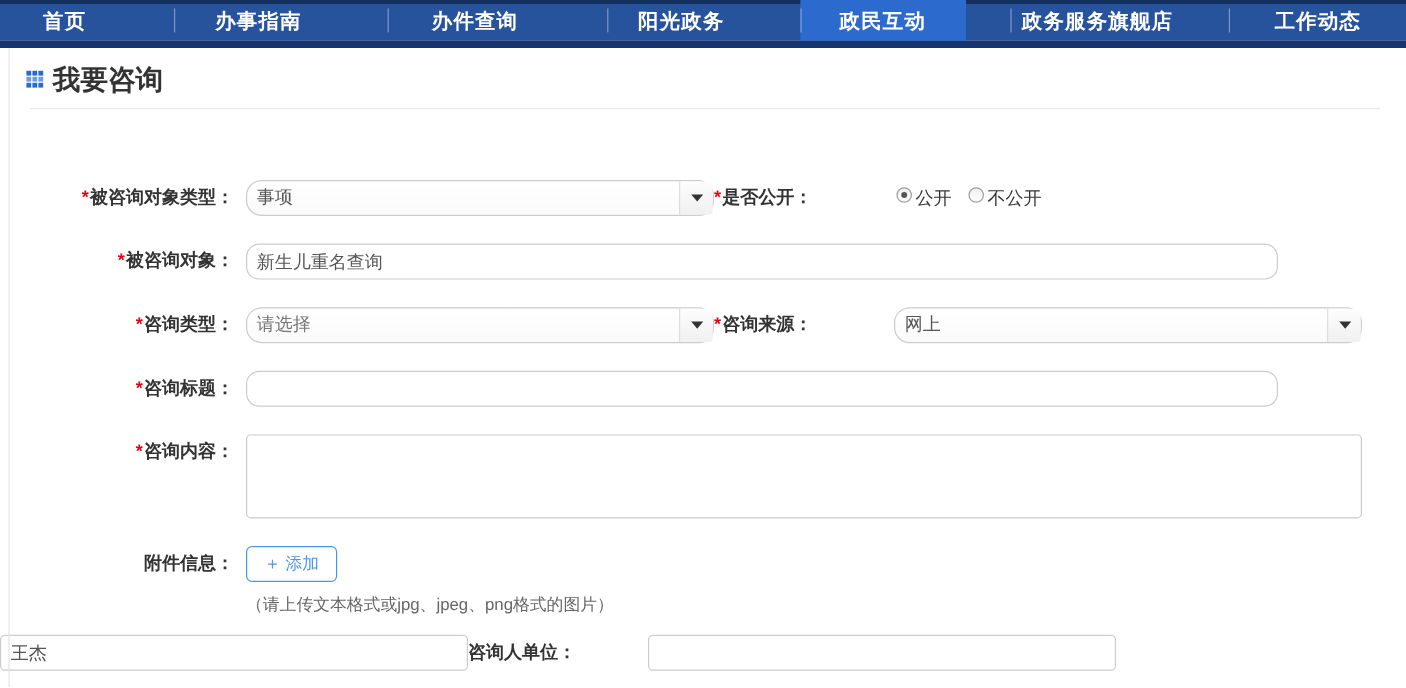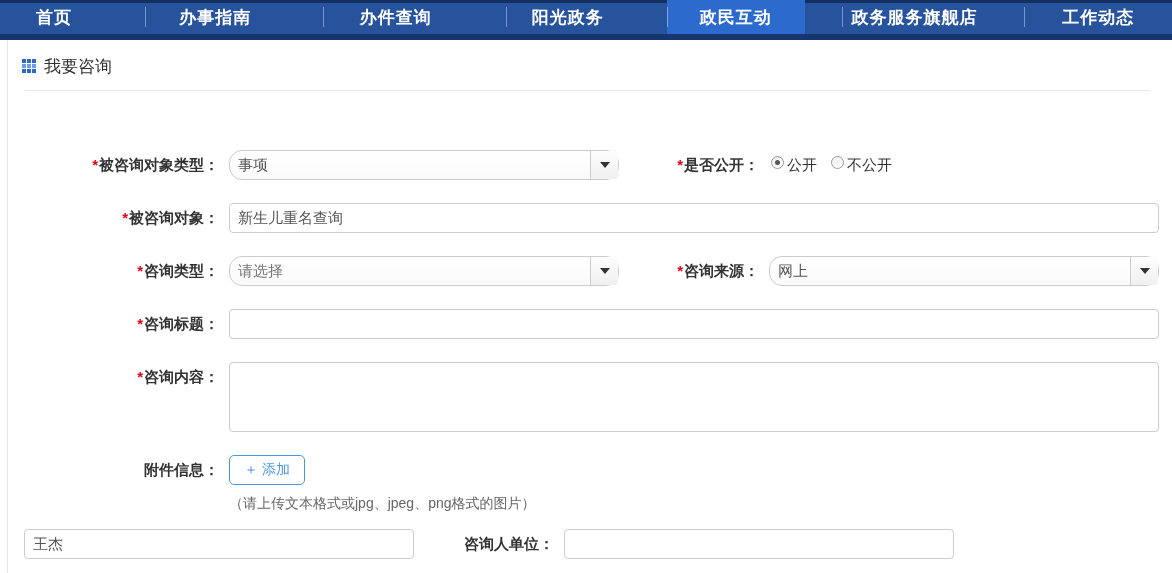--- a/index.html
+++ b/index.html
@@ -26,38 +26,38 @@
   .nav-bottom-strip { height:6px; background:#16356e; }
 
   .left-border { position:absolute; left:7px; top:40px; bottom:0; width:1px; background:#e4e4e4; }
 
   
   .section-header { display:flex; align-items:center; margin:15px 0 0 22px; height:22px; }
   .grid-icon { display:grid; grid-template-columns:repeat(3,4px); grid-template-rows:repeat(3,4px);
     gap:1px; margin-right:8px; }
   .grid-icon i { background:#2a6ad0; }
   .grid-icon i:nth-child(4), .grid-icon i:nth-child(5), .grid-icon i:nth-child(6) { background:#6f9ee0; }
-  .page-title { font-size:17px; font-weight:normal; color:#333; }
+  .page-title { font-size:23px; font-weight:bold; color:#333; }
   .divider { height:1px; background:#e8e8e8; margin:13px 22px 0 25px; }
 
   
-  .consult-form { margin-top:59px;padding-left:24px; }
+  .consult-form { margin-top:59px; }
   .form-row { display:flex; align-items:center; margin:0 0 23px 0; }
   .form-row.top-align { align-items:flex-start; }
   .lbl { width:205px; padding-right:10px; text-align:right; font-size:15px; font-weight:bold;
     color:#333; line-height:30px; white-space:nowrap; }
-  .lbl-right { width:150px; padding-right:10px; text-align:right; font-size:15px; font-weight:bold;
+  .lbl-right { width:150px; padding-right:10px; font-size:15px; font-weight:bold;
     color:#333; line-height:30px; white-space:nowrap; }
   .req { color:#e60012; margin-right:1px; font-weight:bold; }
 
   .text-input { height:30px; border:1px solid #ccc; border-radius:4px; background:#fff;
     font-size:15px; color:#555; padding:0 8px; outline:none;
     font-family:"Liberation Sans","DejaVu Sans",sans-serif; }
   .w-half { width:390px; }
-  .w-full { width:930px; }
+  .w-full { width:860px;border-radius:11px; }
 
   .textarea { width:930px; height:70px; border:1px solid #ccc; border-radius:4px; background:#fff;
     font-size:15px; color:#555; padding:5px 8px; resize:none; outline:none;
     font-family:"Liberation Sans","DejaVu Sans",sans-serif; }
 
   .select { position:relative; height:30px; border:1px solid #ccc; border-radius:13px;
     background:linear-gradient(to bottom,#ffffff,#fafafa); display:flex; align-items:flex-start;
     cursor:pointer; }
   .select-value { flex:1; font-size:15px; color:#555; padding:0 8px; line-height:28px;
     overflow:hidden; white-space:nowrap; }

